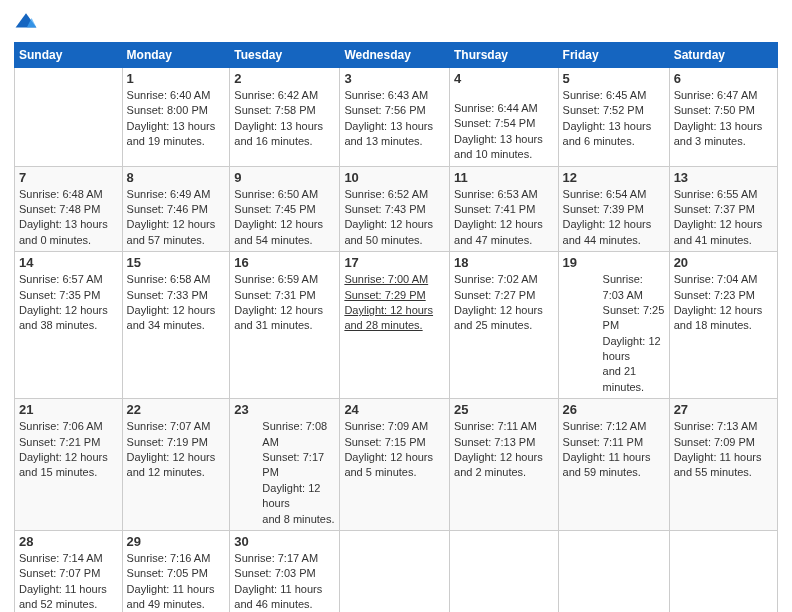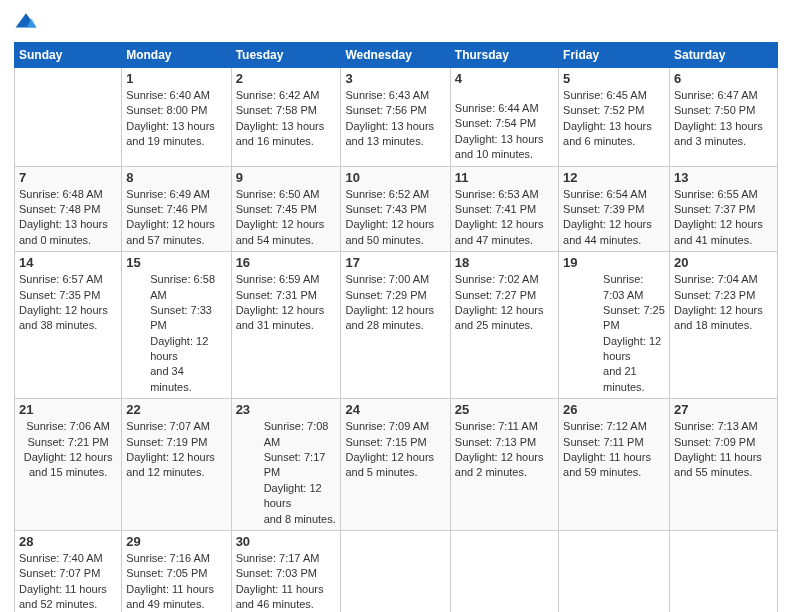--- a/index.html
+++ b/index.html
@@ -227,35 +227,35 @@
         <tr>
           <td>
             <span class="day-number">14</span>
             <div class="day-info" style="white-space: pre-line;">Sunrise: 6:57 AM
 Sunset: 7:35 PM
 Daylight: 12 hours
 and 38 minutes.</div>
           </td>
           <td>
             <span class="day-number">15</span>
-            <div class="day-info" style="white-space: pre-line; margin-left: 24px;">Sunrise: 6:58 AM
+            <div class="day-info" style="white-space: pre-line;">Sunrise: 6:58 AM
 Sunset: 7:33 PM
 Daylight: 12 hours
 and 34 minutes.</div>
           </td>
           <td>
             <span class="day-number">16</span>
             <div class="day-info" style="white-space: pre-line;">Sunrise: 6:59 AM
 Sunset: 7:31 PM
 Daylight: 12 hours
 and 31 minutes.</div>
           </td>
           <td>
             <span class="day-number">17</span>
-            <div class="day-info" style="white-space: pre-line;">Sunrise: 7:00 AM
+            <div class="day-info" style="white-space: pre-line; text-decoration: underline;">Sunrise: 7:00 AM
 Sunset: 7:29 PM
 Daylight: 12 hours
 and 28 minutes.</div>
           </td>
           <td>
             <span class="day-number">18</span>
             <div class="day-info" style="white-space: pre-line;">Sunrise: 7:02 AM
 Sunset: 7:27 PM
 Daylight: 12 hours
 and 25 minutes.</div>
@@ -271,21 +271,21 @@
             <span class="day-number">20</span>
             <div class="day-info" style="white-space: pre-line;">Sunrise: 7:04 AM
 Sunset: 7:23 PM
 Daylight: 12 hours
 and 18 minutes.</div>
           </td>
         </tr>
         <tr>
           <td>
             <span class="day-number">21</span>
-            <div class="day-info" style="white-space: pre-line; text-align: center;">Sunrise: 7:06 AM
+            <div class="day-info" style="white-space: pre-line;">Sunrise: 7:06 AM
 Sunset: 7:21 PM
 Daylight: 12 hours
 and 15 minutes.</div>
           </td>
           <td>
             <span class="day-number">22</span>
             <div class="day-info" style="white-space: pre-line;">Sunrise: 7:07 AM
 Sunset: 7:19 PM
 Daylight: 12 hours
 and 12 minutes.</div>
@@ -322,21 +322,21 @@
             <span class="day-number">27</span>
             <div class="day-info" style="white-space: pre-line;">Sunrise: 7:13 AM
 Sunset: 7:09 PM
 Daylight: 11 hours
 and 55 minutes.</div>
           </td>
         </tr>
         <tr>
           <td>
             <span class="day-number">28</span>
-            <div class="day-info" style="white-space: pre-line;">Sunrise: 7:40 AM
+            <div class="day-info" style="white-space: pre-line;">Sunrise: 7:14 AM
 Sunset: 7:07 PM
 Daylight: 11 hours
 and 52 minutes.</div>
           </td>
           <td>
             <span class="day-number">29</span>
             <div class="day-info" style="white-space: pre-line;">Sunrise: 7:16 AM
 Sunset: 7:05 PM
 Daylight: 11 hours
 and 49 minutes.</div>

